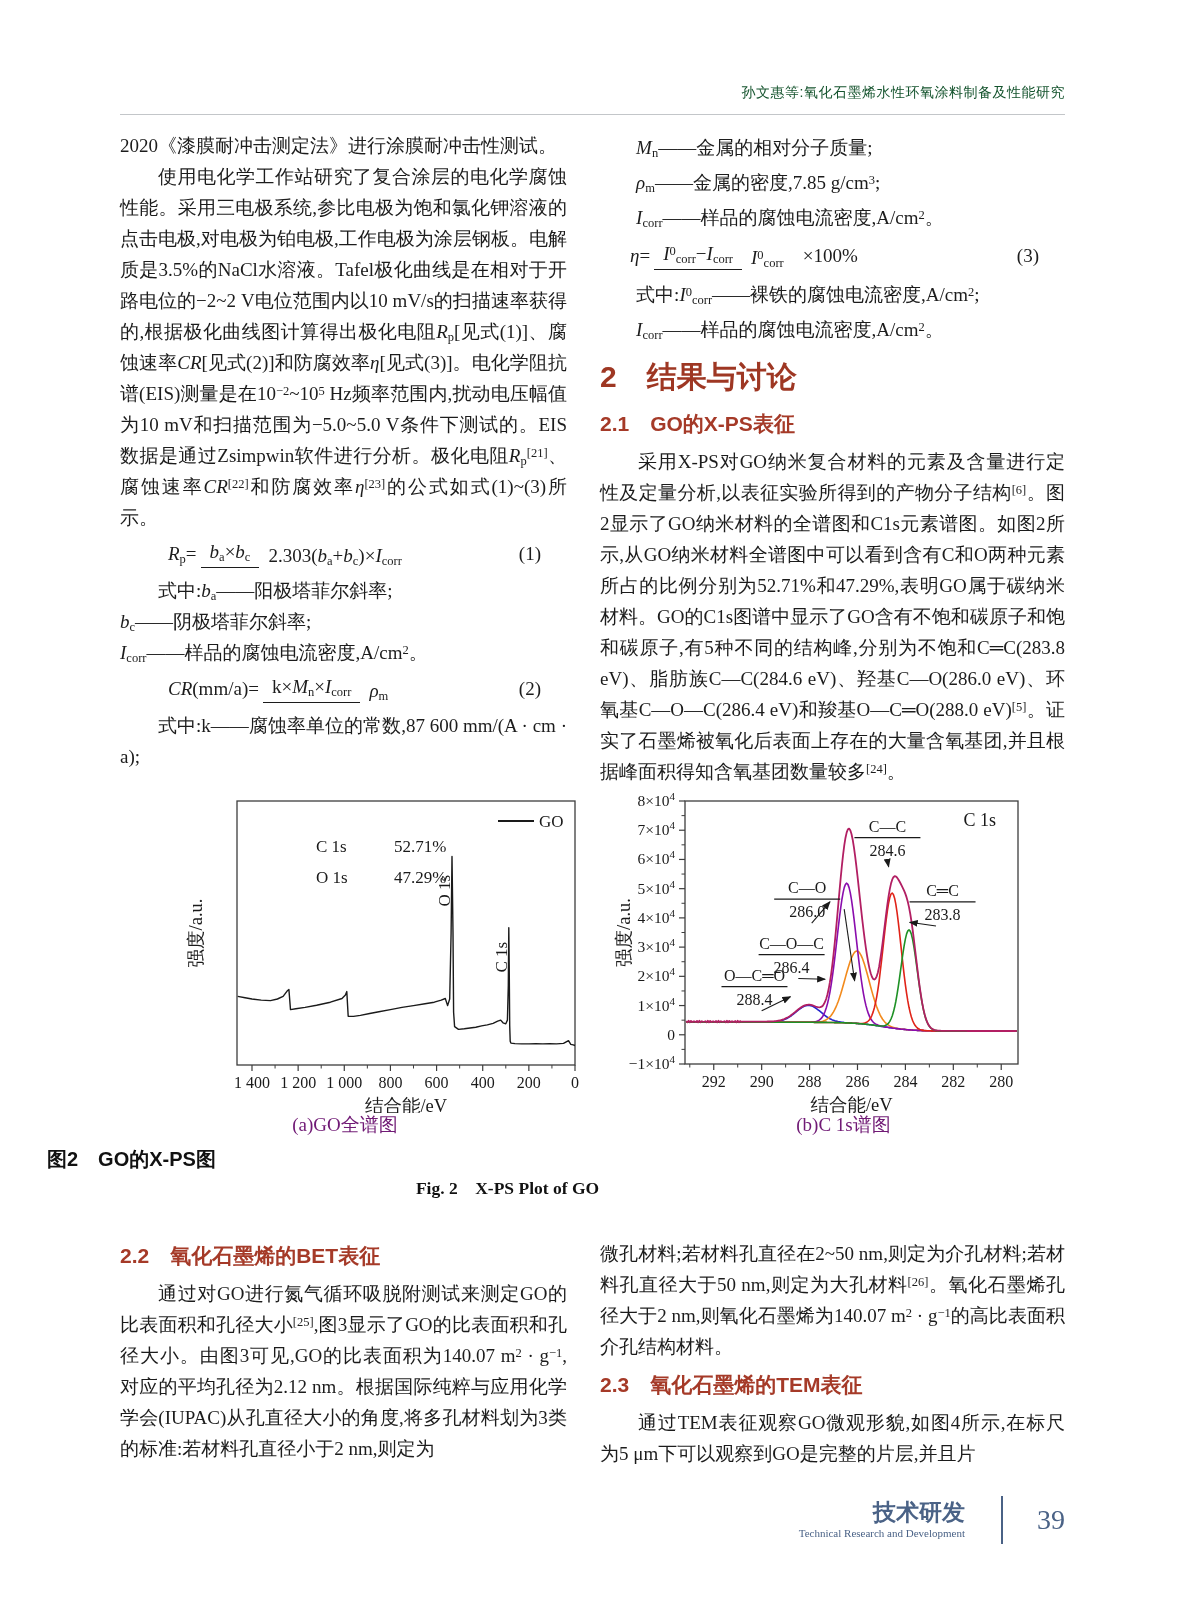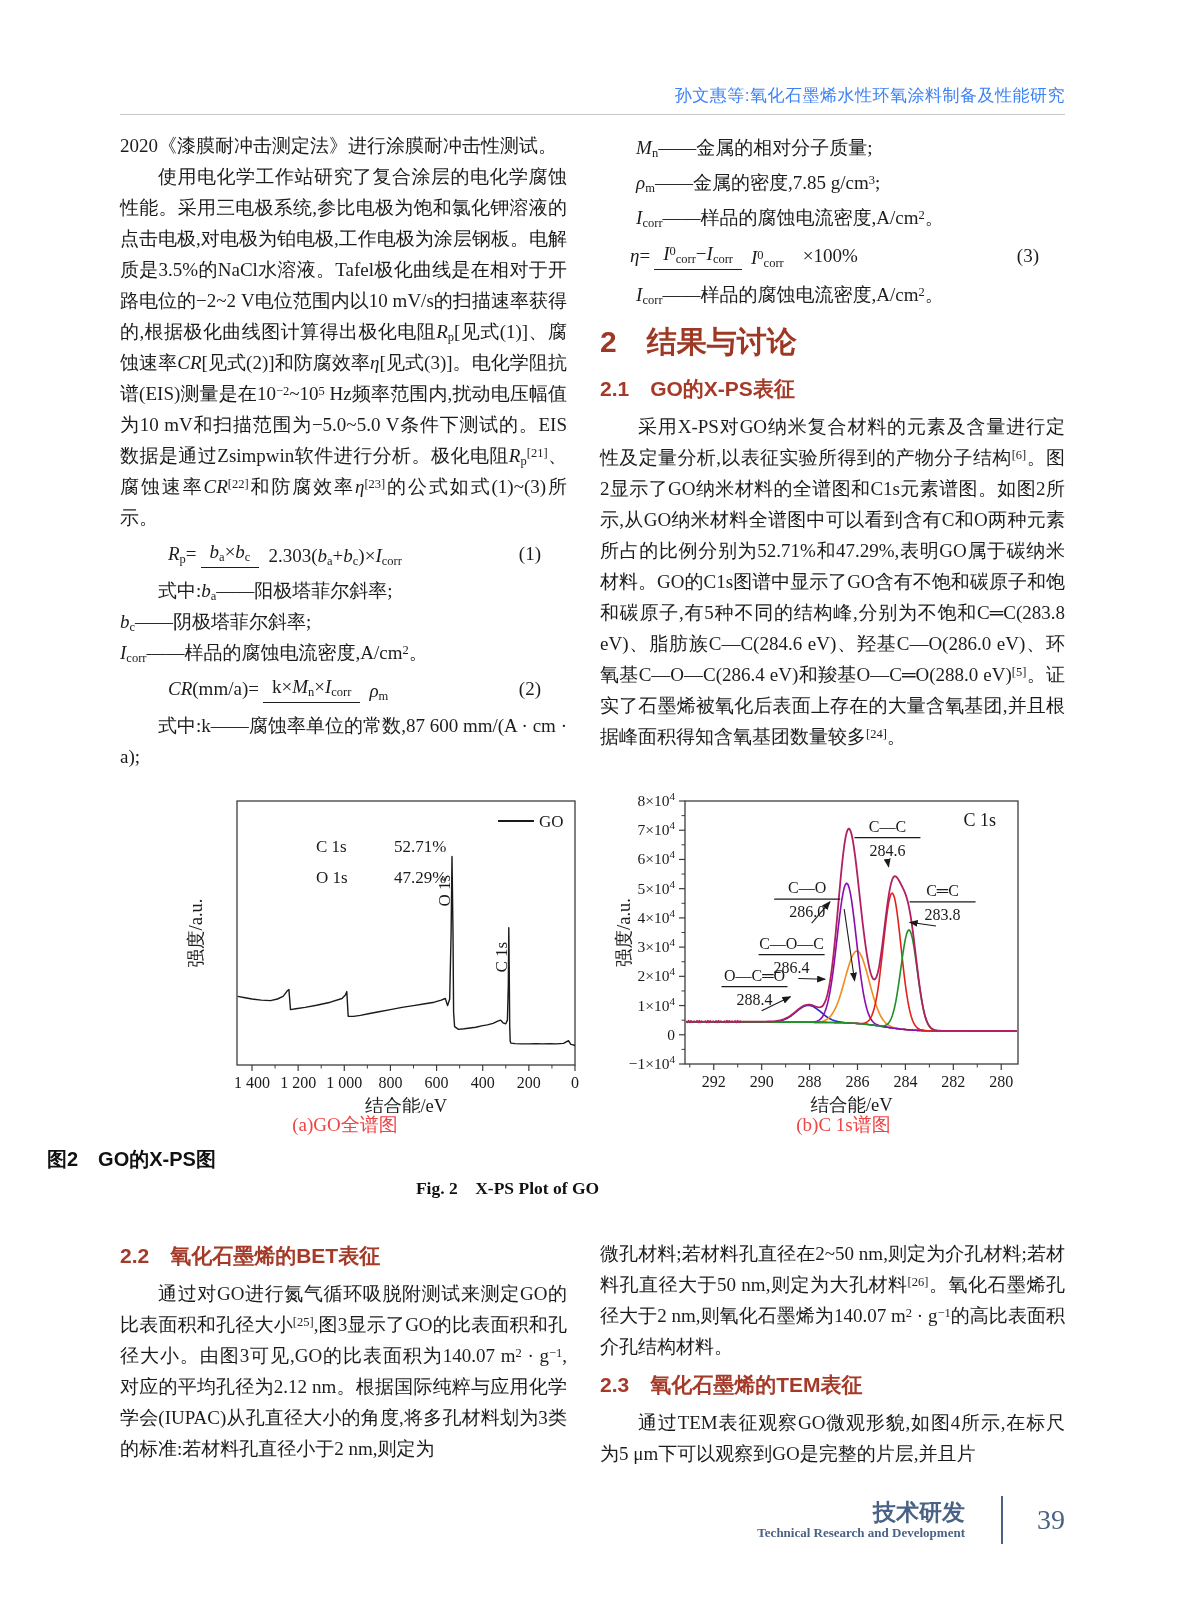--- a/index.html
+++ b/index.html
@@ -1,19 +1,19 @@
 <!DOCTYPE html>
 <html><head>
 <meta charset="utf-8">
 <style>
   html,body{margin:0;padding:0;background:#fff;}
   .page{position:relative;width:1187px;height:1600px;background:#ffffff;overflow:hidden;
         font-family:"Liberation Serif","DejaVu Serif",serif;color:#1c1c1c;}
   .running-head{position:absolute;top:84px;right:122px;font-family:"Liberation Sans","DejaVu Sans",sans-serif;
-        font-size:17px;color:#3b82f6;letter-spacing:.5px;margin-left:16px;}
+        font-size:14px;color:#14532d;letter-spacing:.5px;margin-left:16px;}
   .head-rule{position:absolute;top:114px;left:120px;width:945px;height:0;border-top:1.5px solid #c3c6c9;}
 
   .col{position:absolute;font-size:19px;line-height:31px;text-align:justify;}
   .col p{margin:0;}
   .col-lt{left:120px;top:130px;width:447px;}
   .col-rt{left:600px;top:130px;width:465px;}
   .col-lb{left:120px;top:1243px;width:447px;}
   .col-rb{left:600px;top:1238px;width:465px;}
 
   .indent{text-indent:2em;}
@@ -34,32 +34,32 @@
   .f-tag{margin-left:auto;padding-right:26px;}
 
   .h2{position:relative;margin:14px 0 10px 0;font-family:"Liberation Sans","DejaVu Sans",sans-serif;
       font-weight:bold;font-size:30px;line-height:32px;color:#9e3723;text-align:left;}
   .h3{margin:18px 0 9px 0;font-family:"Liberation Sans","DejaVu Sans",sans-serif;
       font-weight:bold;font-size:21px;line-height:26px;color:#a53a28;text-align:left;}
 
   .figwrap{position:absolute;left:0;top:0;}
   .fig-a{left:110px;top:768px;}
   .fig-b{left:600px;top:768px;}
-  .figcap{position:absolute;font-size:19px;color:#ef4444;font-family:"Liberation Serif",serif;}
+  .figcap{position:absolute;font-size:19px;color:#701a75;font-family:"Liberation Serif",serif;}
   .cap-a{left:110px;top:1112px;width:470px;text-align:center;}
   .cap-b{left:600px;top:1112px;width:487px;text-align:center;}
   .figtitle-cn{position:absolute;left:0;top:1146px;width:1187px;
       font-family:"Liberation Sans","DejaVu Sans",sans-serif;font-weight:bold;font-size:20px;color:#111;padding-left:47px;}
   .figtitle-en{position:absolute;left:0;top:1176px;width:1015px;text-align:center;
       font-family:"Liberation Serif",serif;font-weight:bold;font-size:17.5px;color:#111;}
 
   .footer{position:absolute;top:1496px;right:122px;display:flex;align-items:center;color:#4a6286;gap:24px;}
   .f-left{text-align:right;margin-right:10px;}
   .f-cn{font-family:"Liberation Sans","DejaVu Sans",sans-serif;font-weight:bold;font-size:23px;line-height:25px;}
-  .f-en{font-family:"Liberation Serif",serif;font-size:13px;line-height:16px;font-weight:bold;}
+  .f-en{font-family:"Liberation Serif",serif;font-size:11px;line-height:16px;font-weight:normal;}
   .f-bar{width:2px;height:48px;background:#4a6286;margin:0 10px 0 2px;}
   .f-page{font-family:"Liberation Serif",serif;font-size:28px;}
   svg text{font-family:"Liberation Serif","DejaVu Serif",serif;}
 </style>
 </head>
 <body>
 
 <div class="page">
 
   <div class="running-head">孙文惠等:氧化石墨烯水性环氧涂料制备及性能研究</div>
@@ -96,20 +96,21 @@
     <p class="body-p sp def-indent"><i>I</i><sub>corr</sub>——样品的腐蚀电流密度,A/cm<sup>2</sup>。</p>
     <div class="formula f-ind2">
       <span><i>η</i>=</span>
       <span class="frac">
         <span class="num"><i>I</i><sup>0</sup><sub>corr</sub>−<i>I</i><sub>corr</sub></span>
         <span class="den"><i>I</i><sup>0</sup><sub>corr</sub></span>
       </span>
       <span class="f-suffix">×100%</span>
       <span class="f-tag">(3)</span>
     </div>
+    <p class="body-p sp def-indent">式中:<i>I</i><sup>0</sup><sub>corr</sub>——裸铁的腐蚀电流密度,A/cm<sup>2</sup>;</p>
     <p class="body-p sp def-indent"><i>I</i><sub>corr</sub>——样品的腐蚀电流密度,A/cm<sup>2</sup>。</p>
     <div class="h2">2　结果与讨论</div>
     <div class="h3">2.1　GO的X-PS表征</div>
     <p class="body-p indent">采用X-PS对GO纳米复合材料的元素及含量进行定性及定量分析,以表征实验所得到的产物分子结构<sup>[6]</sup>。图2显示了GO纳米材料的全谱图和C1s元素谱图。如图2所示,从GO纳米材料全谱图中可以看到含有C和O两种元素所占的比例分别为52.71%和47.29%,表明GO属于碳纳米材料。GO的C1s图谱中显示了GO含有不饱和碳原子和饱和碳原子,有5种不同的结构峰,分别为不饱和C═C(283.8 eV)、脂肪族C—C(284.6 eV)、羟基C—O(286.0 eV)、环氧基C—O—C(286.4 eV)和羧基O—C═O(288.0 eV)<sup>[5]</sup>。证实了石墨烯被氧化后表面上存在的大量含氧基团,并且根据峰面积得知含氧基团数量较多<sup>[24]</sup>。</p>
   </section>
 
   <svg class="figwrap fig-a" style="position:absolute;left:110px;top:768px;" width="470" height="345">
       <rect x="127" y="33" width="338" height="264" fill="none" stroke="#3d3d3d" stroke-width="1.3"></rect>
       <line x1="141.9965870307167" y1="297" x2="141.9965870307167" y2="303" stroke="#3d3d3d" stroke-width="1.2"></line>
       <text x="141.9965870307167" y="320" fill="#1a1a1a" text-anchor="middle" font-size="16">1 400</text>

